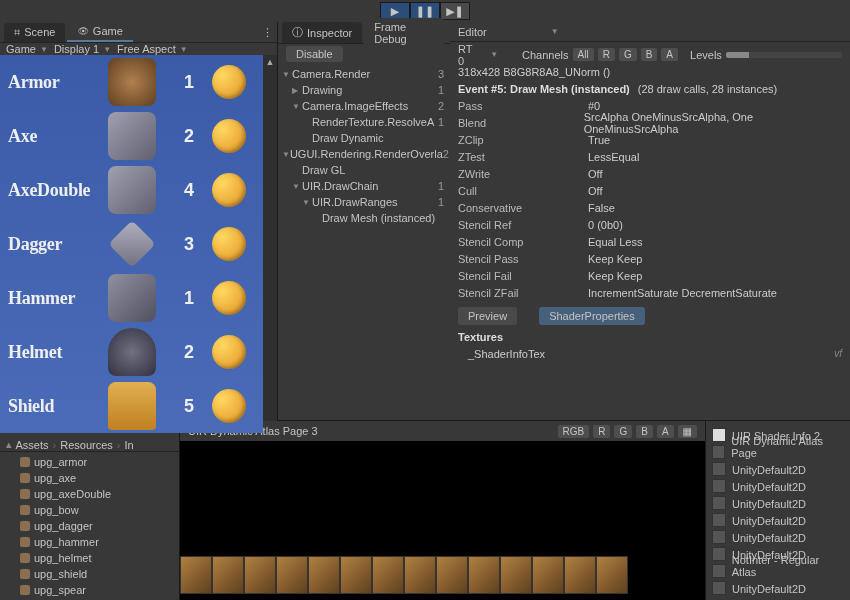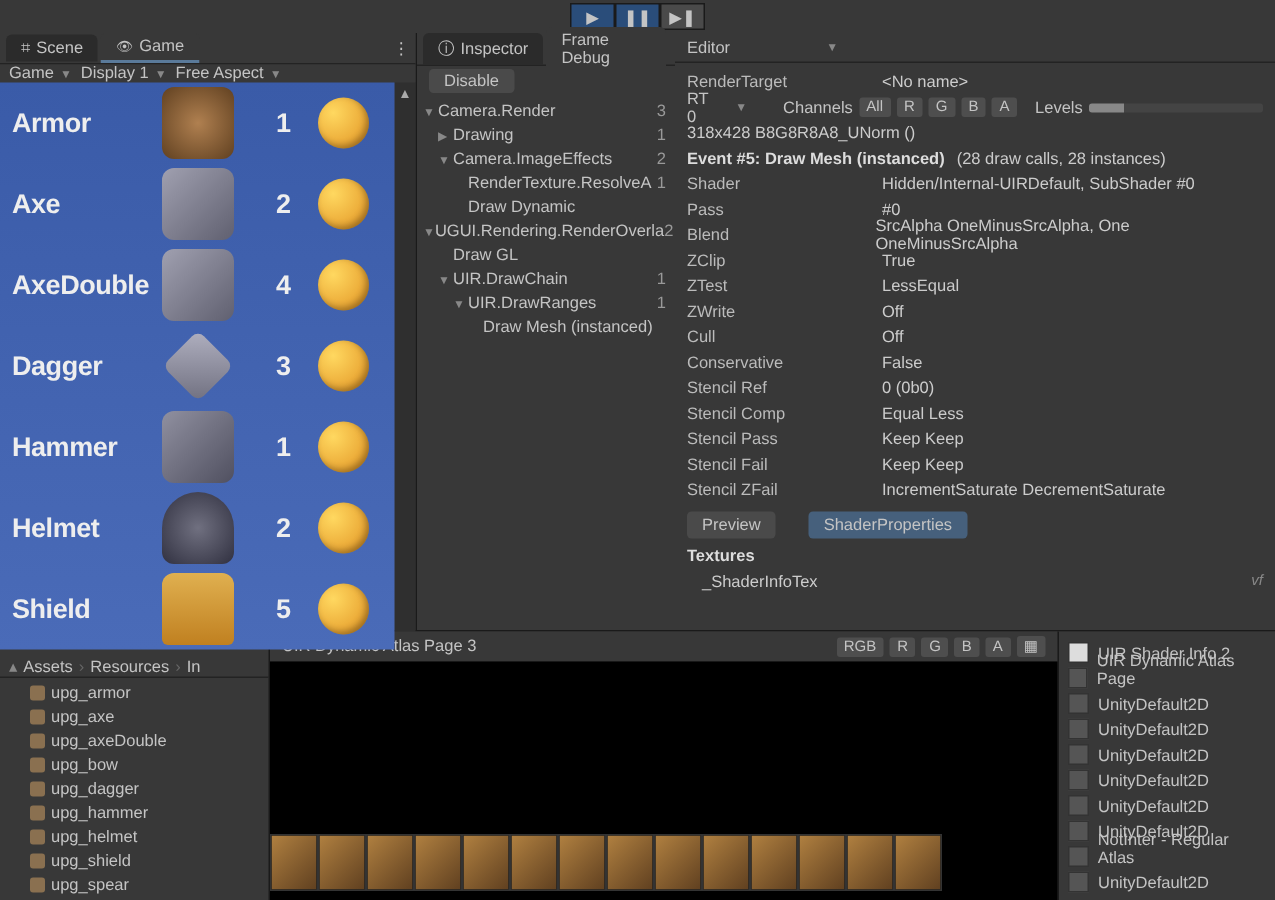--- a/index.html
+++ b/index.html
@@ -18,21 +18,21 @@
   .tab.active { background: #383838; }
   .tab.underline { border-bottom: 2px solid #5a7a9a; }
   .dots { margin-left: auto; cursor: pointer; }
   
   .game-toolbar { height: 20px; display: flex; align-items: center; gap: 6px; padding: 0 6px; background: #383838; font-size: 11px; }
   .dropdown { display: flex; align-items: center; gap: 4px; cursor: pointer; justify-content: space-between; }
   .tri-down { font-size: 8px; color: #888; }
   
   .game-view { flex: 1; background: linear-gradient(180deg, #3a5ba8, #4a6bb8); position: relative; overflow: hidden; }
   .item-row { display: flex; align-items: center; height: 54px; padding: 0 8px; color: #eee; font-size: 18px; font-family: sans-serif; }
-  .item-name { width: 100px; font-weight: 600; letter-spacing: -0.3px; }
+  .item-name { width: 100px; font-weight: 600; letter-spacing: -0.3px; font-family: Liberation Serif, serif; }
   .item-icon { width: 48px; height: 48px; background: radial-gradient(circle, #c89050, #8a5020); border-radius: 8px; margin-right: 18px; position: relative; }
   .item-icon.axe { background: linear-gradient(135deg, #a0a0b0, #606070); }
   .item-icon.armor { background: radial-gradient(circle, #b08050, #604020); }
   .item-icon.hammer { background: linear-gradient(135deg, #9090a0, #505060); }
   .item-icon.helmet { background: radial-gradient(circle, #707080, #303040); border-radius: 50% 50% 8px 8px; }
   .item-icon.shield { background: linear-gradient(180deg, #e0b050, #c08020); border-radius: 8px 8px 4px 4px; }
   .item-icon.dagger { background: linear-gradient(135deg, #b0b0c0, #707080); transform: rotate(45deg) scale(0.7); }
   .item-count { width: 30px; font-weight: 600; text-align: center; }
   .coin { width: 34px; height: 34px; background: radial-gradient(circle at 30% 30%, #ffd860, #e09020); border-radius: 50%; margin-left: 8px; box-shadow: inset -2px -2px 4px rgba(0,0,0,0.3); }
   
@@ -243,24 +243,20 @@
   </div>
 
   <div class="right-col">
     <div class="insp-toolbar" style="border-bottom:1px solid #232323">
       <div class="dropdown">
           <span>Editor</span>
           <span class="tri-down" style="margin-left:60px">▼</span>
         </div>
     </div>
     <div class="props">
-      <div class="prop-row">
-        <div class="prop-label">RenderTarget</div>
-        <div class="prop-val">&lt;No name&gt;</div>
-      </div>
       <div class="prop-row channels">
         <div class="dropdown">
             <span>RT 0</span>
             <span class="tri-down" style="margin-left:6px">▼</span>
           </div>
         <span style="margin-left:20px">Channels</span>
         <span class="ch-btn">All</span>
         <span class="ch-btn">R</span>
         <span class="ch-btn">G</span>
         <span class="ch-btn">B</span>
@@ -269,24 +265,20 @@
         <div class="levels-bar"></div>
       </div>
       <div class="prop-row">
           <div class="prop-val">318x428 B8G8R8A8_UNorm ()</div>
         </div>
       <div class="prop-row">
         <span class="prop-head">Event #5: Draw Mesh (instanced)</span>
         <span class="prop-val" style="margin-left:8px">(28 draw calls, 28 instances)</span>
       </div>
       <div id="shader-props">
-          <div class="prop-row">
-            <div class="prop-label">Shader</div>
-            <div class="prop-val">Hidden/Internal-UIRDefault, SubShader #0</div>
-          </div>
           <div class="prop-row">
             <div class="prop-label">Pass</div>
             <div class="prop-val">#0</div>
           </div>
           <div class="prop-row">
             <div class="prop-label">Blend</div>
             <div class="prop-val">SrcAlpha OneMinusSrcAlpha, One OneMinusSrcAlpha</div>
           </div>
           <div class="prop-row">
             <div class="prop-label">ZClip</div>

